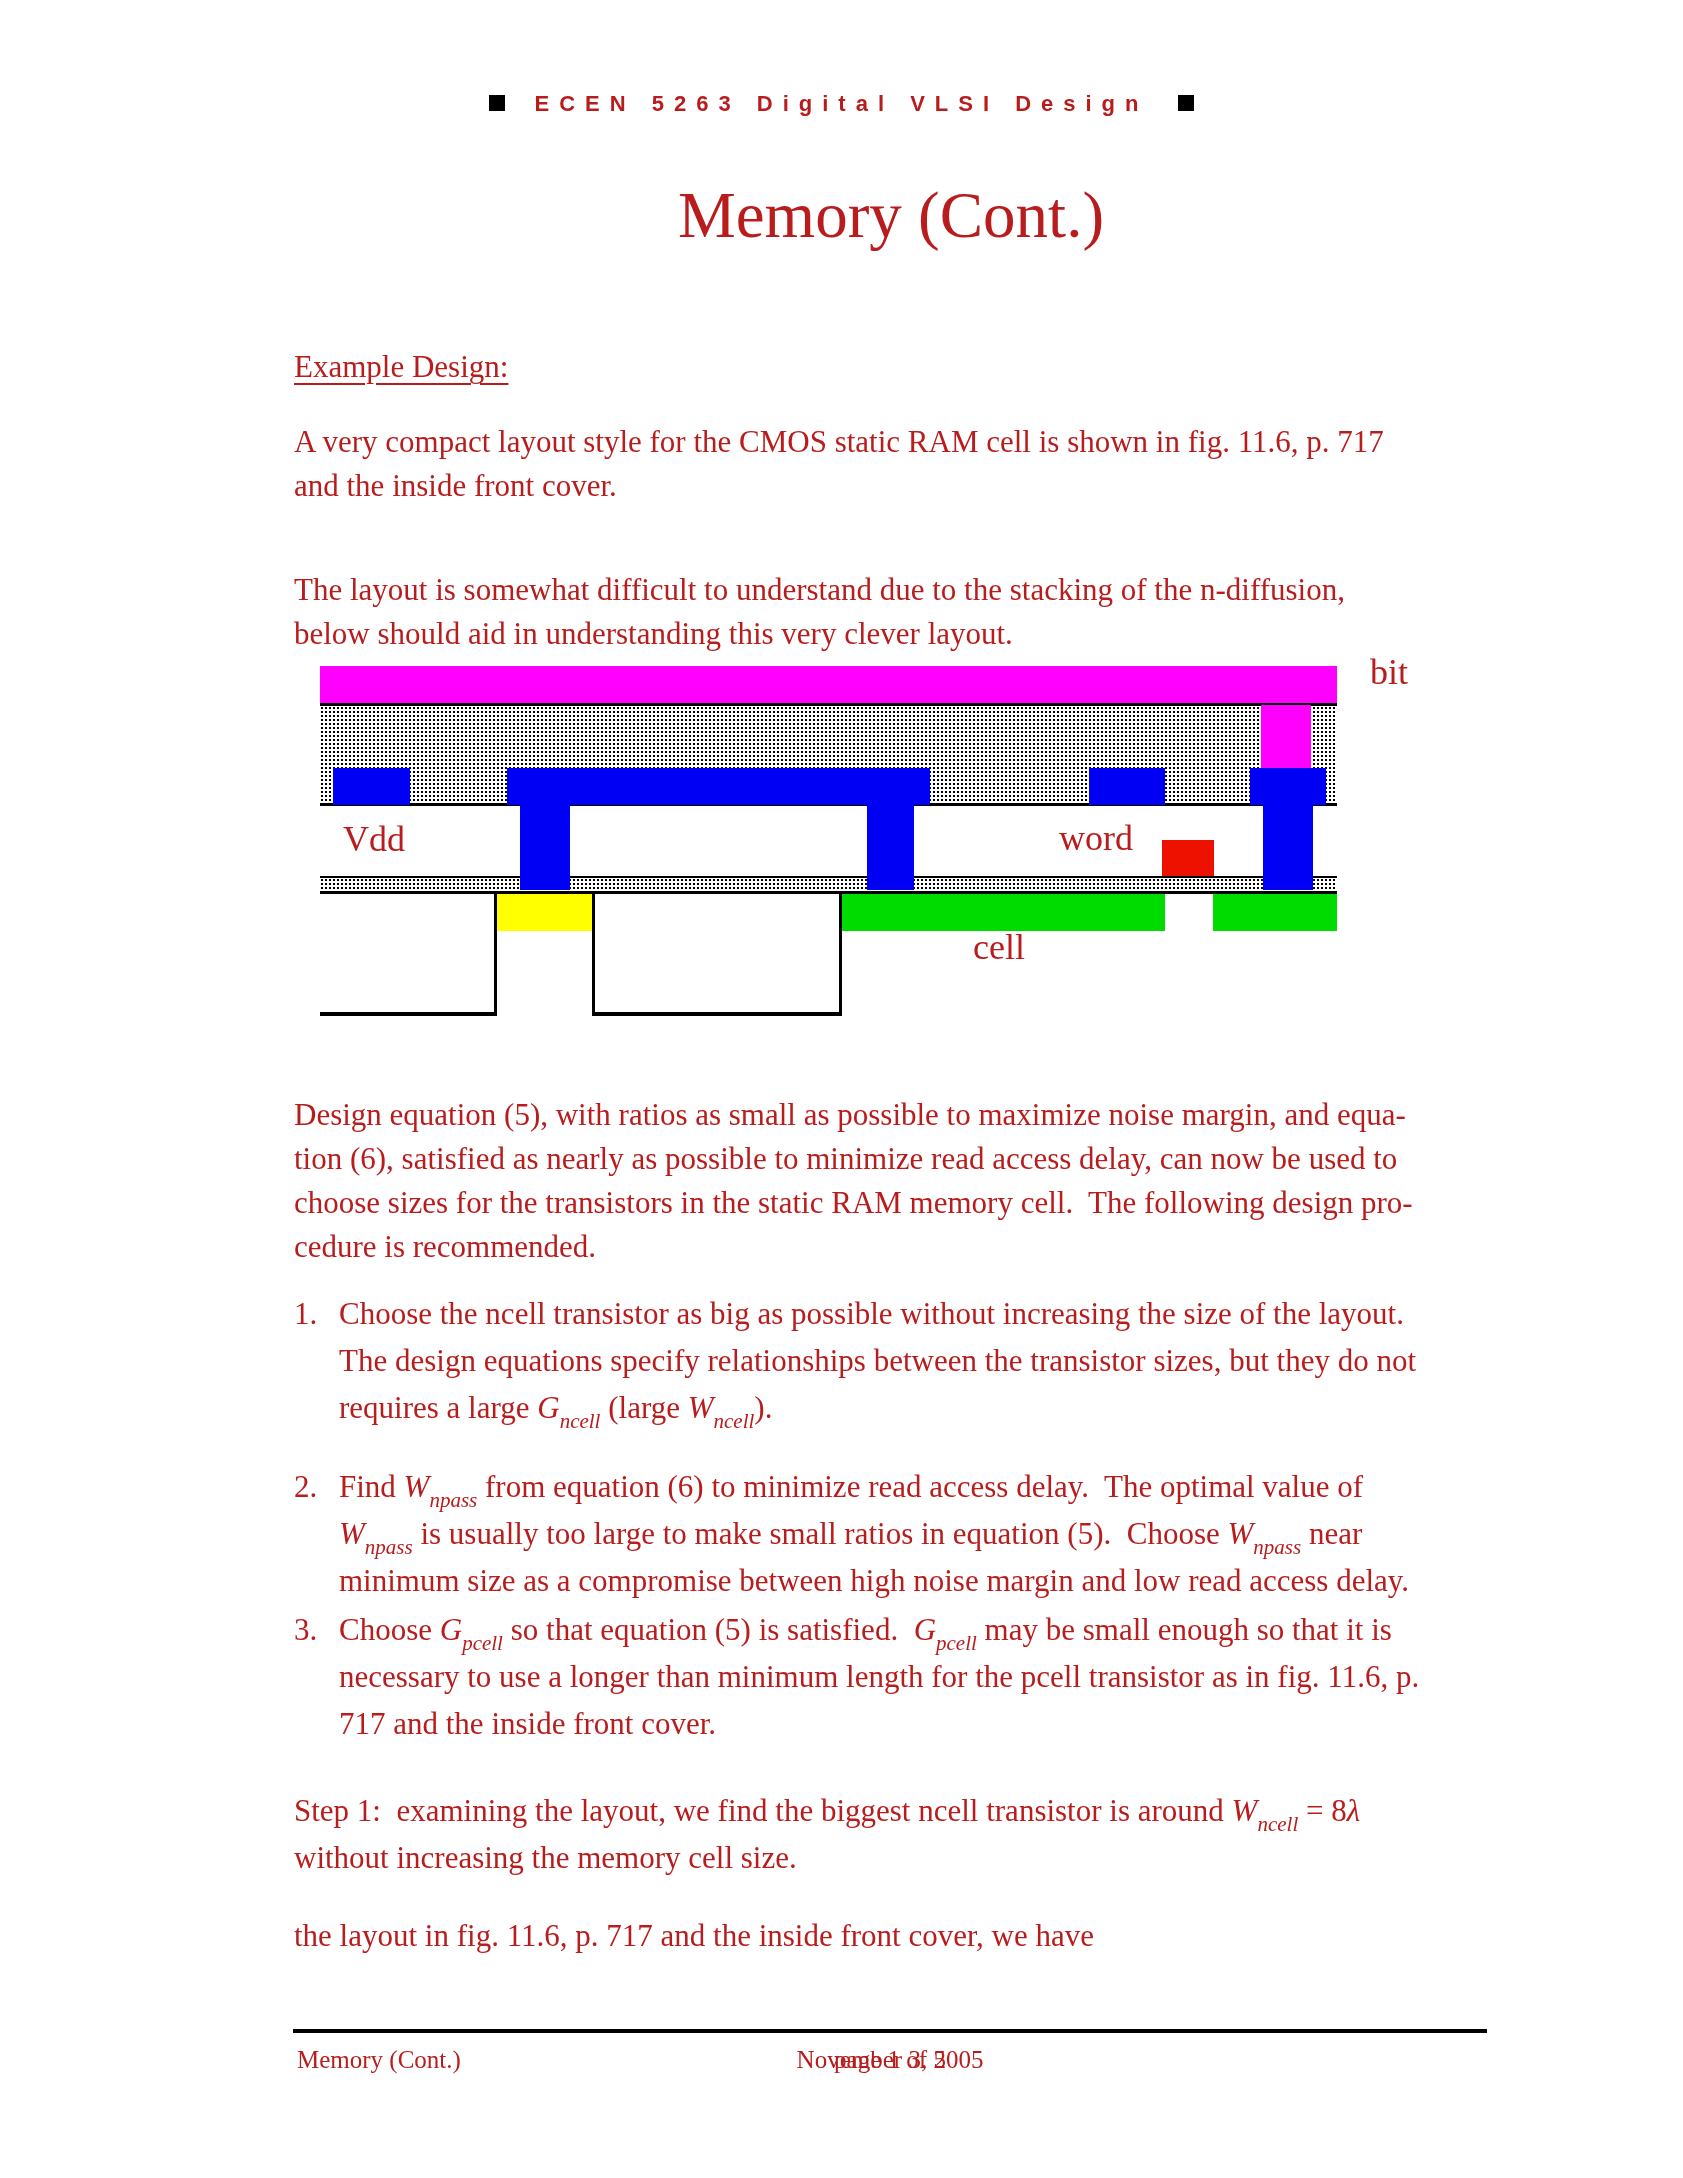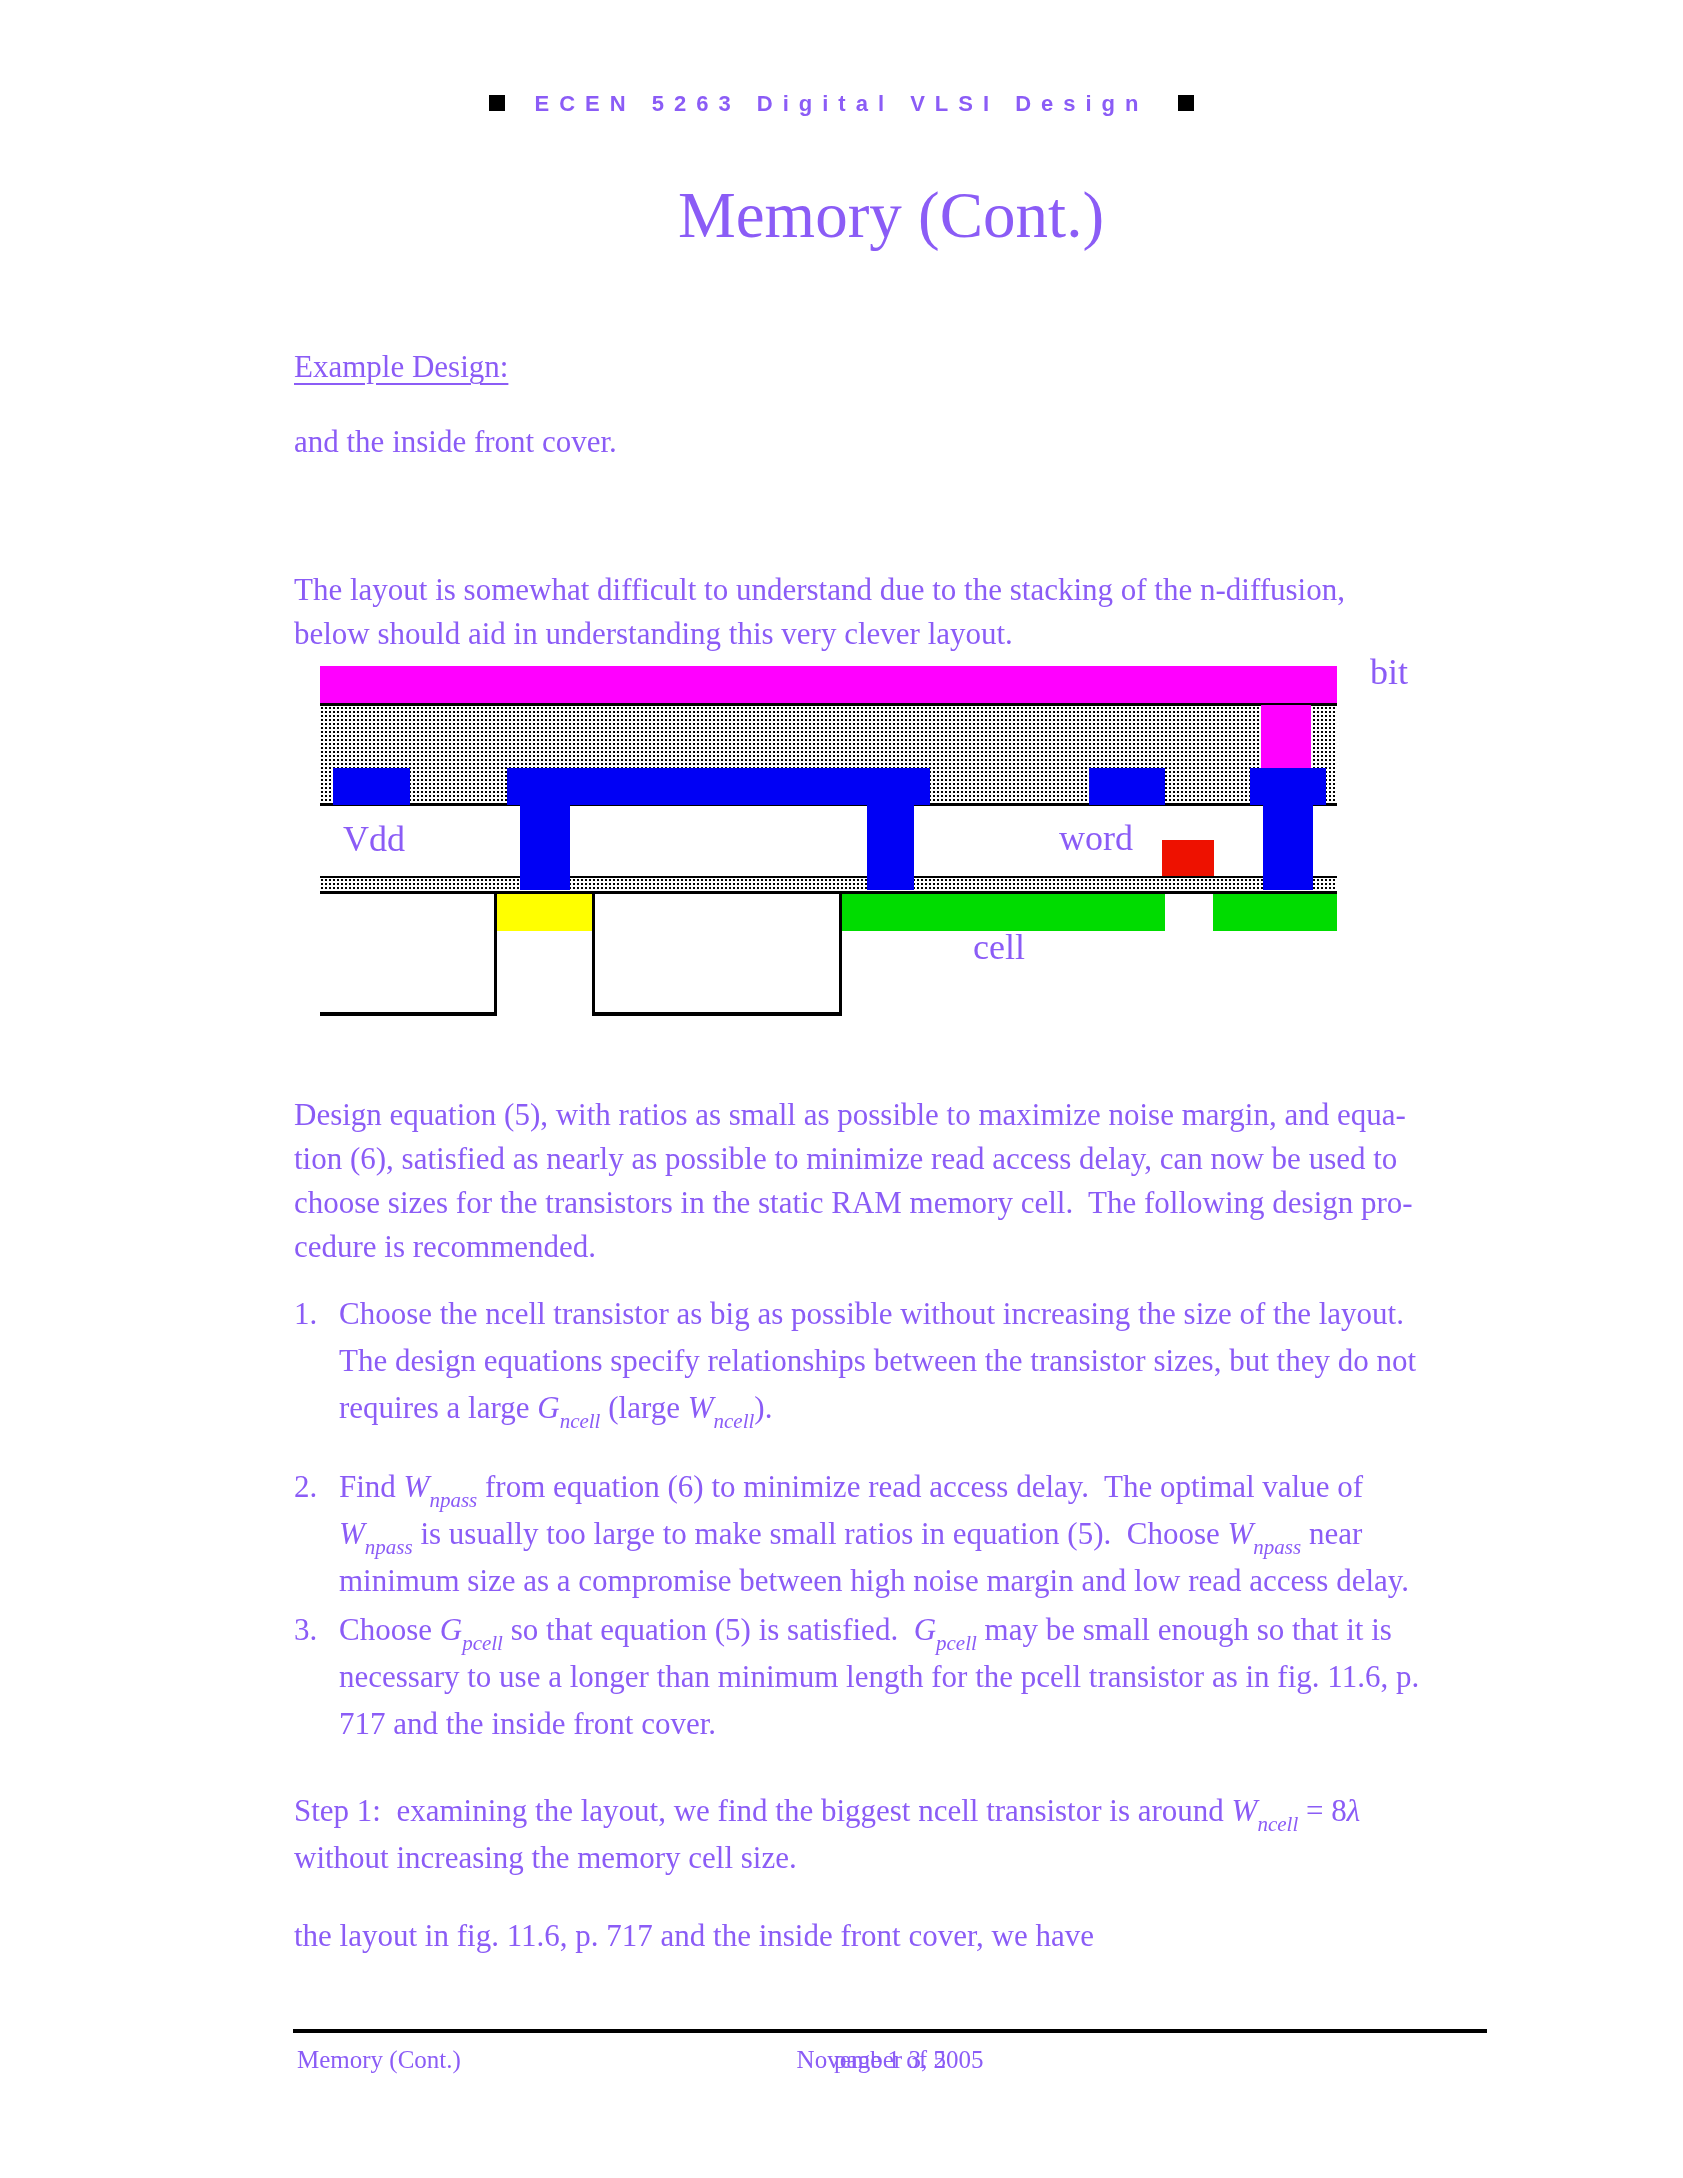--- a/index.html
+++ b/index.html
@@ -1,17 +1,17 @@
 <!DOCTYPE html>
 <html style="--metal2: #FF00FF; --metal1: #0000F5; --poly: #EE1100; --ndiff: #00DC00; --pdiff: #FFFF00;"><head>
 <meta charset="utf-8">
 <style>
   html,body{margin:0;padding:0;background:#888;}
   .page{position:relative;width:1683px;height:2178px;background:#FFFFFF;margin:0 auto;
-        font-family:"Liberation Serif","DejaVu Serif",serif;color:#8b5cf6;overflow:hidden;}
+        font-family:"Liberation Serif","DejaVu Serif",serif;color:#b91c1c;overflow:hidden;}
 
   
   .course-header{position:absolute;top:91px;left:0;width:1683px;text-align:center;
     font-family:"Liberation Sans","DejaVu Sans",sans-serif;font-weight:bold;font-size:22px;
     letter-spacing:10px;white-space:pre;}
   .hdr-sq{display:inline-block;width:16px;height:16px;background:#000;vertical-align:middle;
     margin:0 30px 4px 30px;letter-spacing:0;}
 
   
   .page-title{position:absolute;top:176px;left:297px;width:1188px;text-align:center;
@@ -56,20 +56,21 @@
 
   <div class="course-header"><span class="hdr-sq"></span><span>ECEN 5263 Digital VLSI Design</span><span class="hdr-sq"></span></div>
 
   <div class="page-title">Memory (Cont.)</div>
 
   <div>
       <div class="block heading" style="top: 317px;">
         <div class="line">Example Design:</div>
       </div>
       <div class="block p" style="top: 392px;">
+        <div class="line">A very compact layout style for the CMOS static RAM cell is shown in fig. 11.6, p. 717</div>
         <div class="line">and the inside front cover.</div>
       </div>
       <div class="block p" style="top: 540px;">
         <div class="line">The layout is somewhat difficult to understand due to the stacking of the n-diffusion,</div>
         <div class="line">below should aid in understanding this very clever layout.</div>
       </div>
       <div class="block p" style="top: 1065px;">
         <div class="line">Design equation (5), with ratios as small as possible to maximize noise margin, and equa-</div>
         <div class="line">tion (6), satisfied as nearly as possible to minimize read access delay, can now be used to</div>
         <div class="line">choose sizes for the transistors in the static RAM memory cell.  The following design pro-</div>

